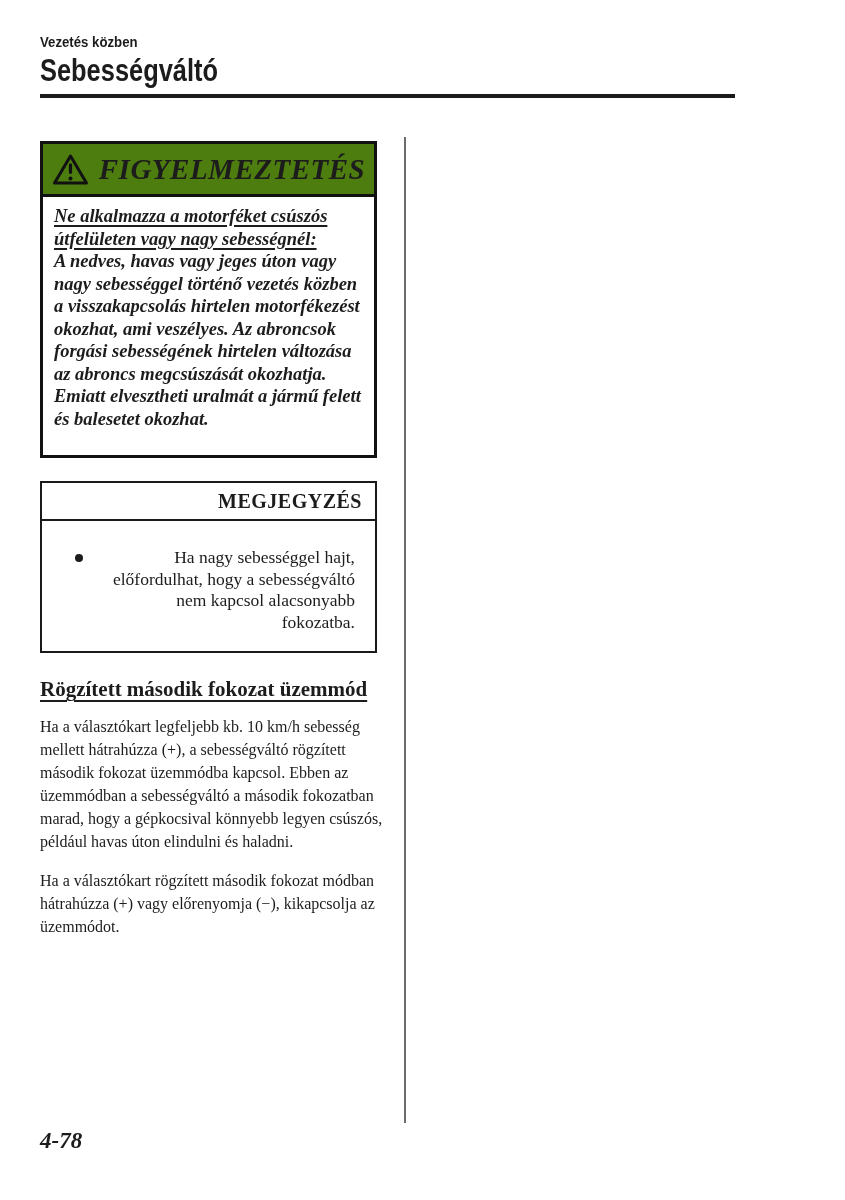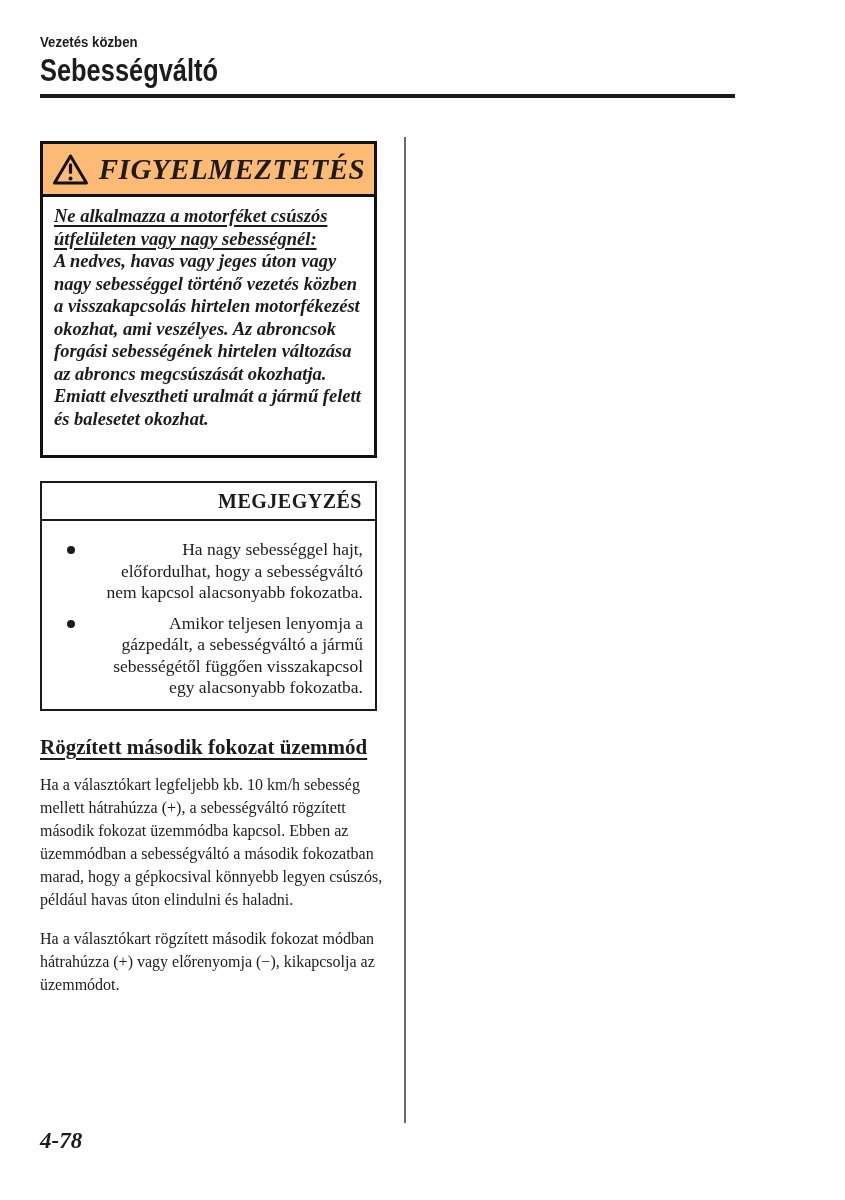--- a/index.html
+++ b/index.html
@@ -19,21 +19,21 @@
   .page-title{
     font-family:"Liberation Sans","DejaVu Sans",sans-serif;
     font-weight:bold;font-size:31px;line-height:34px;margin-top:3px;
     transform:scaleX(.82);transform-origin:0 0;white-space:nowrap;
   }
   .title-rule{width:731px;height:4px;background:#1a1a1a;margin-top:6px;}
 
   
   .warning-box{width:337px;border:3px solid #111;margin-top:43px;box-sizing:border-box;}
   .warning-header{
-    background:#fdba74;border-bottom:3px solid #111;
+    background:#4d7c0f;border-bottom:3px solid #111;
     display:flex;align-items:center;justify-content:center;gap:10px;
     padding:9px 4px 8px;
   }
   .warning-title{
     font-weight:bold;font-style:italic;font-size:29px;letter-spacing:.5px;white-space:nowrap;
   }
   .warning-body{
     padding:8px 8px 25px 11px;
     font-weight:bold;font-style:italic;font-size:18.5px;line-height:22.5px;
   }
@@ -41,21 +41,21 @@
   .warning-lead{
     text-decoration:underline;text-underline-offset:3px;text-decoration-thickness:1.5px;
   }
 
   
   .note-box{width:337px;border:2px solid #1a1a1a;margin-top:23px;box-sizing:border-box;text-align:right;}
   .note-header{
     padding:7px 13px 6px;font-weight:bold;font-size:20px;letter-spacing:.5px;
     border-bottom:2px solid #1a1a1a;
   }
-  .note-list{list-style:none;margin:8px;padding:10px 4px 2px 14px;}
+  .note-list{list-style:none;margin:16px;padding:10px 4px 2px 14px;}
   .note-list li{
     position:relative;padding-left:40px;margin:0 0 9px 0;
     font-size:17.5px;line-height:21.5px;
   }
   .note-list li:last-child{margin-bottom:0;}
   .bullet-dot{
     position:absolute;left:3px;top:7px;width:8px;height:8px;border-radius:50%;
     background:#1c1c1c;
   }
 
@@ -108,24 +108,20 @@
       </div>
     </div>
 
     <div class="note-box">
       <div class="note-header">MEGJEGYZÉS</div>
       <ul class="note-list">
         <li>
           <span class="bullet-dot"></span>
           <span>Ha nagy sebességgel hajt, előfordulhat, hogy a sebességváltó nem kapcsol alacsonyabb fokozatba.</span>
         </li>
-        <li>
-          <span class="bullet-dot"></span>
-          <span>Amikor teljesen lenyomja a gázpedált, a sebességváltó a jármű sebességétől függően visszakapcsol egy alacsonyabb fokozatba.</span>
-        </li>
       </ul>
     </div>
 
     <div class="section-heading">Rögzített második fokozat üzemmód</div>
 
     <p class="body-para">Ha a választókart legfeljebb kb. 10 km/h sebesség mellett hátrahúzza (+), a sebességváltó rögzített második fokozat üzemmódba kapcsol. Ebben az üzemmódban a sebességváltó a második fokozatban marad, hogy a gépkocsival könnyebb legyen csúszós, például havas úton elindulni és haladni.</p>
 
     <p class="body-para">Ha a választókart rögzített második fokozat módban hátrahúzza (+) vagy előrenyomja (−), kikapcsolja az üzemmódot.</p>
 
   </div>

